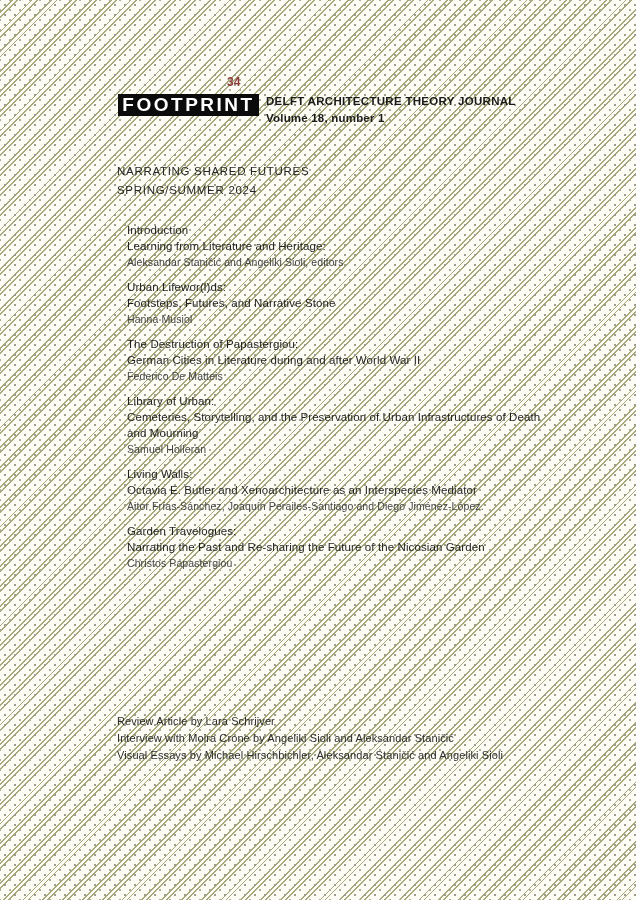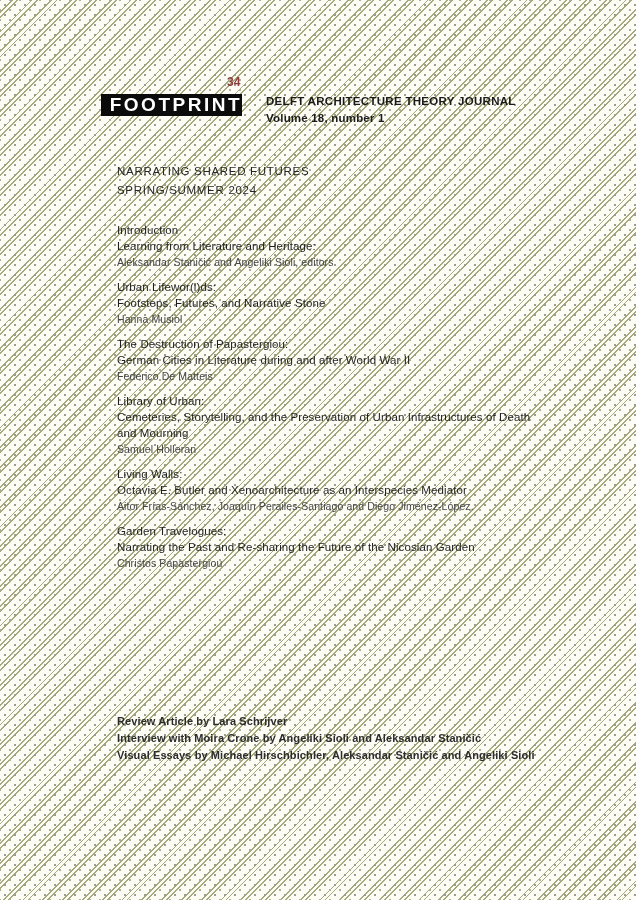--- a/index.html
+++ b/index.html
@@ -28,58 +28,58 @@
 
   .issue-number {
     position: absolute; left: 226px; top: 75px;
     font-size: 12px; font-weight: bold;
     color: #8c3b3b;
     border-bottom: 2px solid #9c4343;
     padding: 0 1px 13px 1px;
   }
 
   .logo {
-    position: absolute; left: 101px; top: 94px;
+    position: absolute; left: 118px; top: 94px;
     width: 141px; height: 22px;
     background: #0b0b0b;
     color: #ffffff;
     font-size: 19px; font-weight: bold;
     letter-spacing: 2.5px;
-    text-align: right;
+    text-align: center;
     line-height: 21px;
   }
 
   .journal-meta { position: absolute; left: 266px; top: 93px; }
   .journal-name {
     font-size: 11.5px; font-weight: bold; color: #1a1a1a;
     letter-spacing: 0.3px; line-height: 17px;
   }
   .volume-line {
     font-size: 11.5px; font-weight: bold; color: #1a1a1a;
     letter-spacing: 0.2px; line-height: 17px;
   }
 
   .theme { position: absolute; left: 117px; top: 162px; }
   .theme-title, .theme-season {
     font-size: 11.5px; color: #262626;
     letter-spacing: 0.7px; line-height: 19px;
   }
 
-  .toc { position: absolute; left: 117px; top: 222px; width: 470px; }
+  .toc { position: absolute; left: 127px; top: 222px; width: 470px; }
   .toc-entry + .toc-entry { margin-top: 9px; }
   .toc-line {
     font-size: 11.5px; color: #1f1f1f;
     line-height: 16px; letter-spacing: 0.1px;
   }
   .toc-authors {
     font-size: 10.5px; color: #454545;
     line-height: 16px; letter-spacing: 0.1px;
   }
 
-  .footer-notes { position: absolute; left: 117px; top: 713px; width: 480px; font-weight: bold; }
+  .footer-notes { position: absolute; left: 117px; top: 713px; width: 480px; }
   .footer-line {
     font-size: 11px; color: #2c2c2c;
     line-height: 17px; letter-spacing: 0.1px;
   }
 </style>
 </head>
 <body>
 
 <div class="page">
 

